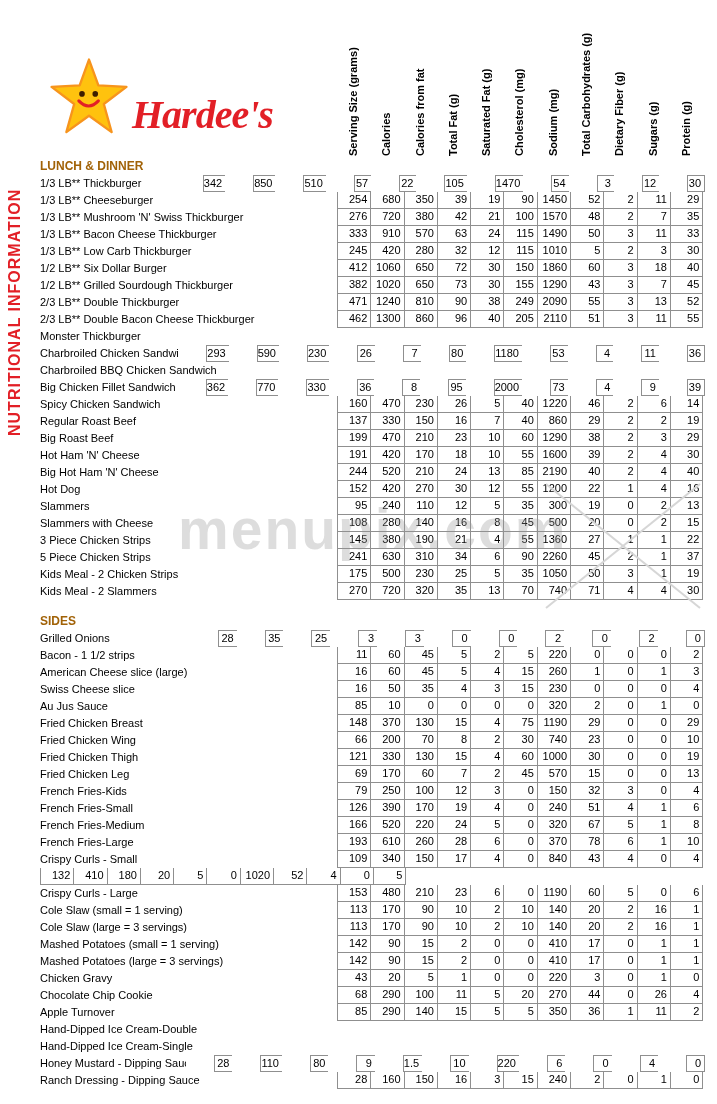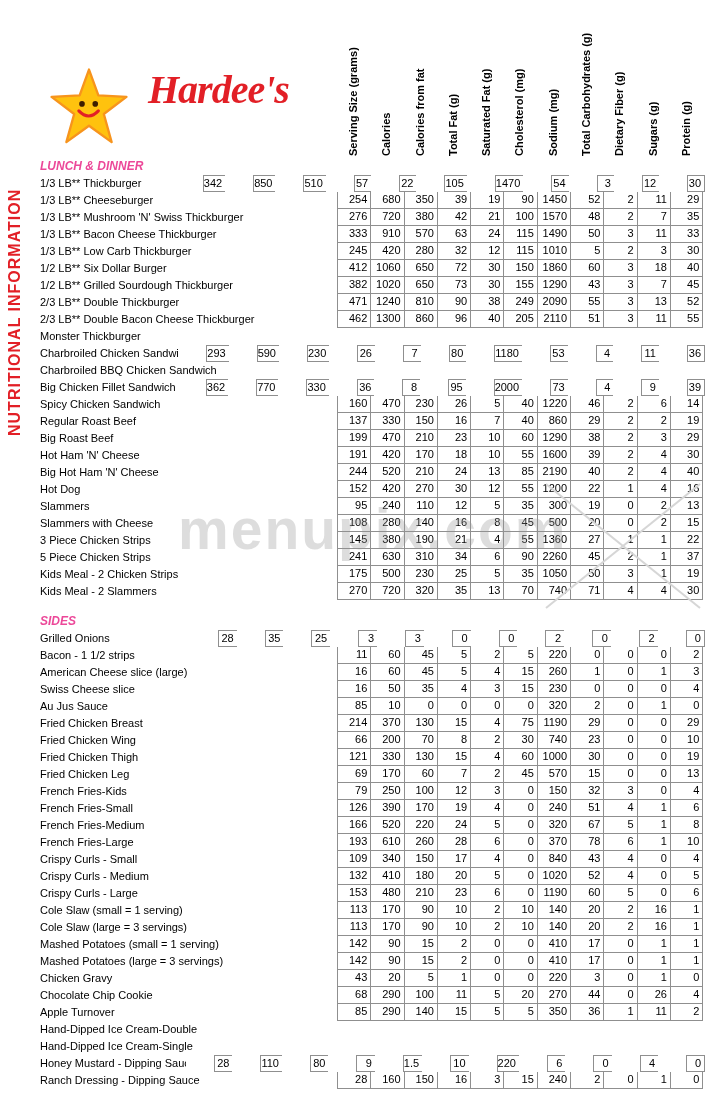--- a/index.html
+++ b/index.html
@@ -1,29 +1,29 @@
 <!DOCTYPE html>
 <html><head>
 <meta charset="utf-8">
 <style>
   * { margin:0; padding:0; box-sizing:border-box; }
   html,body { background:#ffffff; }
   .page { position:relative; width:717px; height:1104px; background:#ffffff; overflow:hidden; font-family:"Liberation Sans", sans-serif; }
 
-  .logo { position:absolute; left:50px; top:66px; height:88px; display:flex; align-items:flex-start; gap:20px; }
+  .logo { position:absolute; left:50px; top:50px; height:88px; display:flex; align-items:flex-end; gap:4px; }
   .star-icon { width:78px; height:82px; }
   .brand-name { font-family:"Liberation Serif", serif; font-style:italic; font-weight:bold; font-size:40px; color:#e21f26; letter-spacing:-1px; }
 
   .col-headers { position:absolute; left:337px; top:6px; height:150px; display:flex; }
   .col-header { width:33.3px; height:150px; writing-mode:vertical-rl; transform:rotate(180deg); font-size:11px; font-weight:bold; white-space:nowrap; line-height:33.3px; color:#000; }
 
   .vertical-title { position:absolute; left:6px; top:156px; height:312px; width:24px; writing-mode:vertical-rl; transform:rotate(180deg); text-align:center; white-space:nowrap; color:#e21f26; font-weight:bold; font-size:16px; letter-spacing:1px; }
 
   .table-area { position:absolute; left:40px; top:158px; width:665px; }
-  .section-title { height:17px; line-height:17px; font-size:12px; font-weight:bold; color:#ec4899;font-style:italic; }
+  .section-title { height:17px; line-height:17px; font-size:12px; font-weight:bold; color:#a16207; }
   .section-gap { height:13px; }
   .row { display:flex; height:17px; }
   .item-name { width:297px; font-size:11px; line-height:17px; white-space:nowrap; overflow:hidden; color:#000; }
   .cell { width:33.3px; height:17px; border-left:1px solid #8f8f8f; border-bottom:1px solid #8f8f8f; font-size:11px; line-height:15px; text-align:right; padding-right:3px; color:#000; background:#fff; }
   .cell.bt { border-top:1px solid #8f8f8f;margin-left:28px; }
   .cell:last-child { border-right:1px solid #8f8f8f; }
 
   .watermark { position:absolute; left:178px; top:496px; font-size:57px; font-weight:bold; color:rgba(150,150,150,0.32); letter-spacing:2px; z-index:5; pointer-events:none; }
   .watermark-x { position:absolute; left:538px; top:476px; z-index:5; pointer-events:none; }
 </style>
@@ -457,21 +457,21 @@
         <div class="cell">0</div>
         <div class="cell">0</div>
         <div class="cell">320</div>
         <div class="cell">2</div>
         <div class="cell">0</div>
         <div class="cell">1</div>
         <div class="cell">0</div>
       </div>
       <div class="row">
         <div class="item-name">Fried Chicken Breast</div>
-        <div class="cell">214</div>
+        <div class="cell">148</div>
         <div class="cell">370</div>
         <div class="cell">130</div>
         <div class="cell">15</div>
         <div class="cell">4</div>
         <div class="cell">75</div>
         <div class="cell">1190</div>
         <div class="cell">29</div>
         <div class="cell">0</div>
         <div class="cell">0</div>
         <div class="cell">29</div>
@@ -582,21 +582,20 @@
         <div class="cell">17</div>
         <div class="cell">4</div>
         <div class="cell">0</div>
         <div class="cell">840</div>
         <div class="cell">43</div>
         <div class="cell">4</div>
         <div class="cell">0</div>
         <div class="cell">4</div>
       </div>
       <div class="row">
-        <div class="item-name">Crispy Curls - Medium</div>
         <div class="cell">132</div>
         <div class="cell">410</div>
         <div class="cell">180</div>
         <div class="cell">20</div>
         <div class="cell">5</div>
         <div class="cell">0</div>
         <div class="cell">1020</div>
         <div class="cell">52</div>
         <div class="cell">4</div>
         <div class="cell">0</div>

